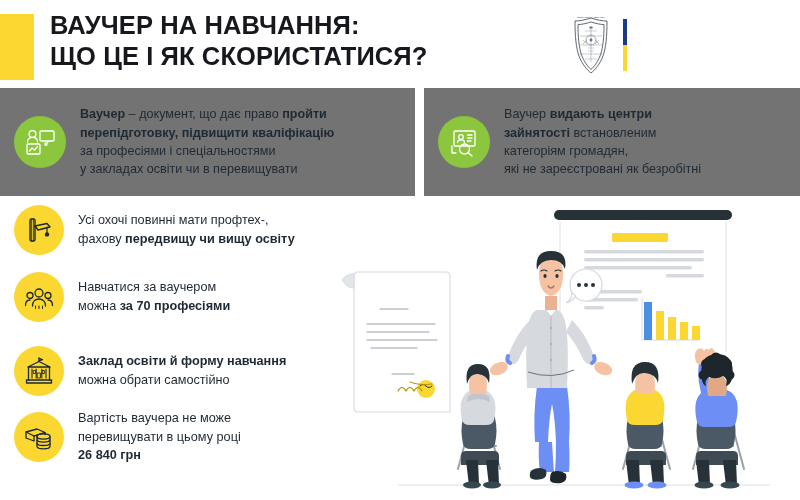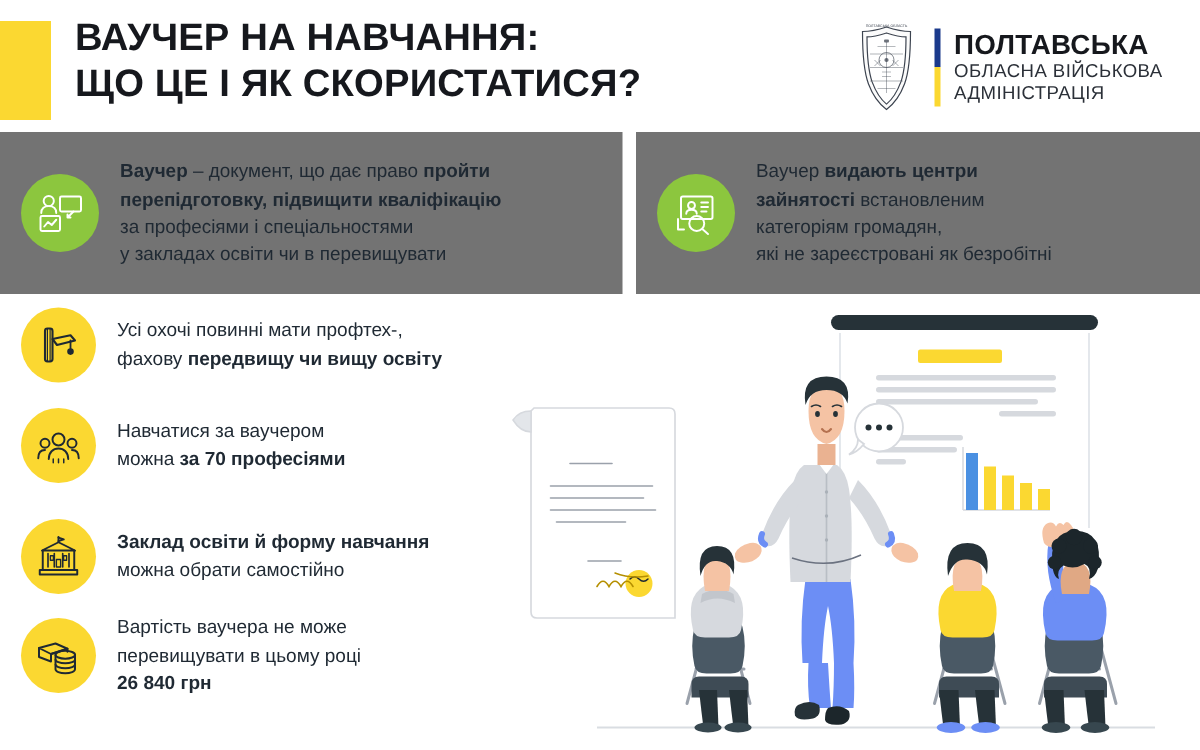--- a/index.html
+++ b/index.html
@@ -76,25 +76,20 @@
           <path d="M23 34 L29 34 M23 37 L29 37" stroke-width="0.5" opacity="0.5"></path>
         </g>
         <g fill="#3d4450" opacity="0.75">
           <circle cx="26" cy="26" r="1.4"></circle>
           <rect x="24.4" y="12.4" width="3.2" height="2" rx="0.5"></rect>
         </g>
         <text x="26" y="4.2" font-size="2.4" fill="#3d4450" text-anchor="middle" font-family="'Liberation Sans',sans-serif">ПОЛТАВСЬКА ОБЛАСТЬ</text>
       </svg>
     </span>
     <span class="logo-bar"></span>
-    <span class="logo-text">
-      <span class="logo-l1">ПОЛТАВСЬКА</span>
-      <span class="logo-l2">ОБЛАСНА ВІЙСЬКОВА</span>
-      <span class="logo-l3">АДМІНІСТРАЦІЯ</span>
-    </span>
   </div>
 </div>
 
 <div class="panels">
 
   <div class="panel panel-left">
     <span class="circle-icon c-green">
       <svg viewBox="0 0 34 34" width="34" height="34" fill="none" stroke="#ffffff" stroke-width="1.3" stroke-linecap="round" stroke-linejoin="round">
         <rect x="17" y="6" width="14" height="10" rx="1"></rect>
         <path d="M22 20 L26 16 M24 20 L22 20 L22 18"></path>

